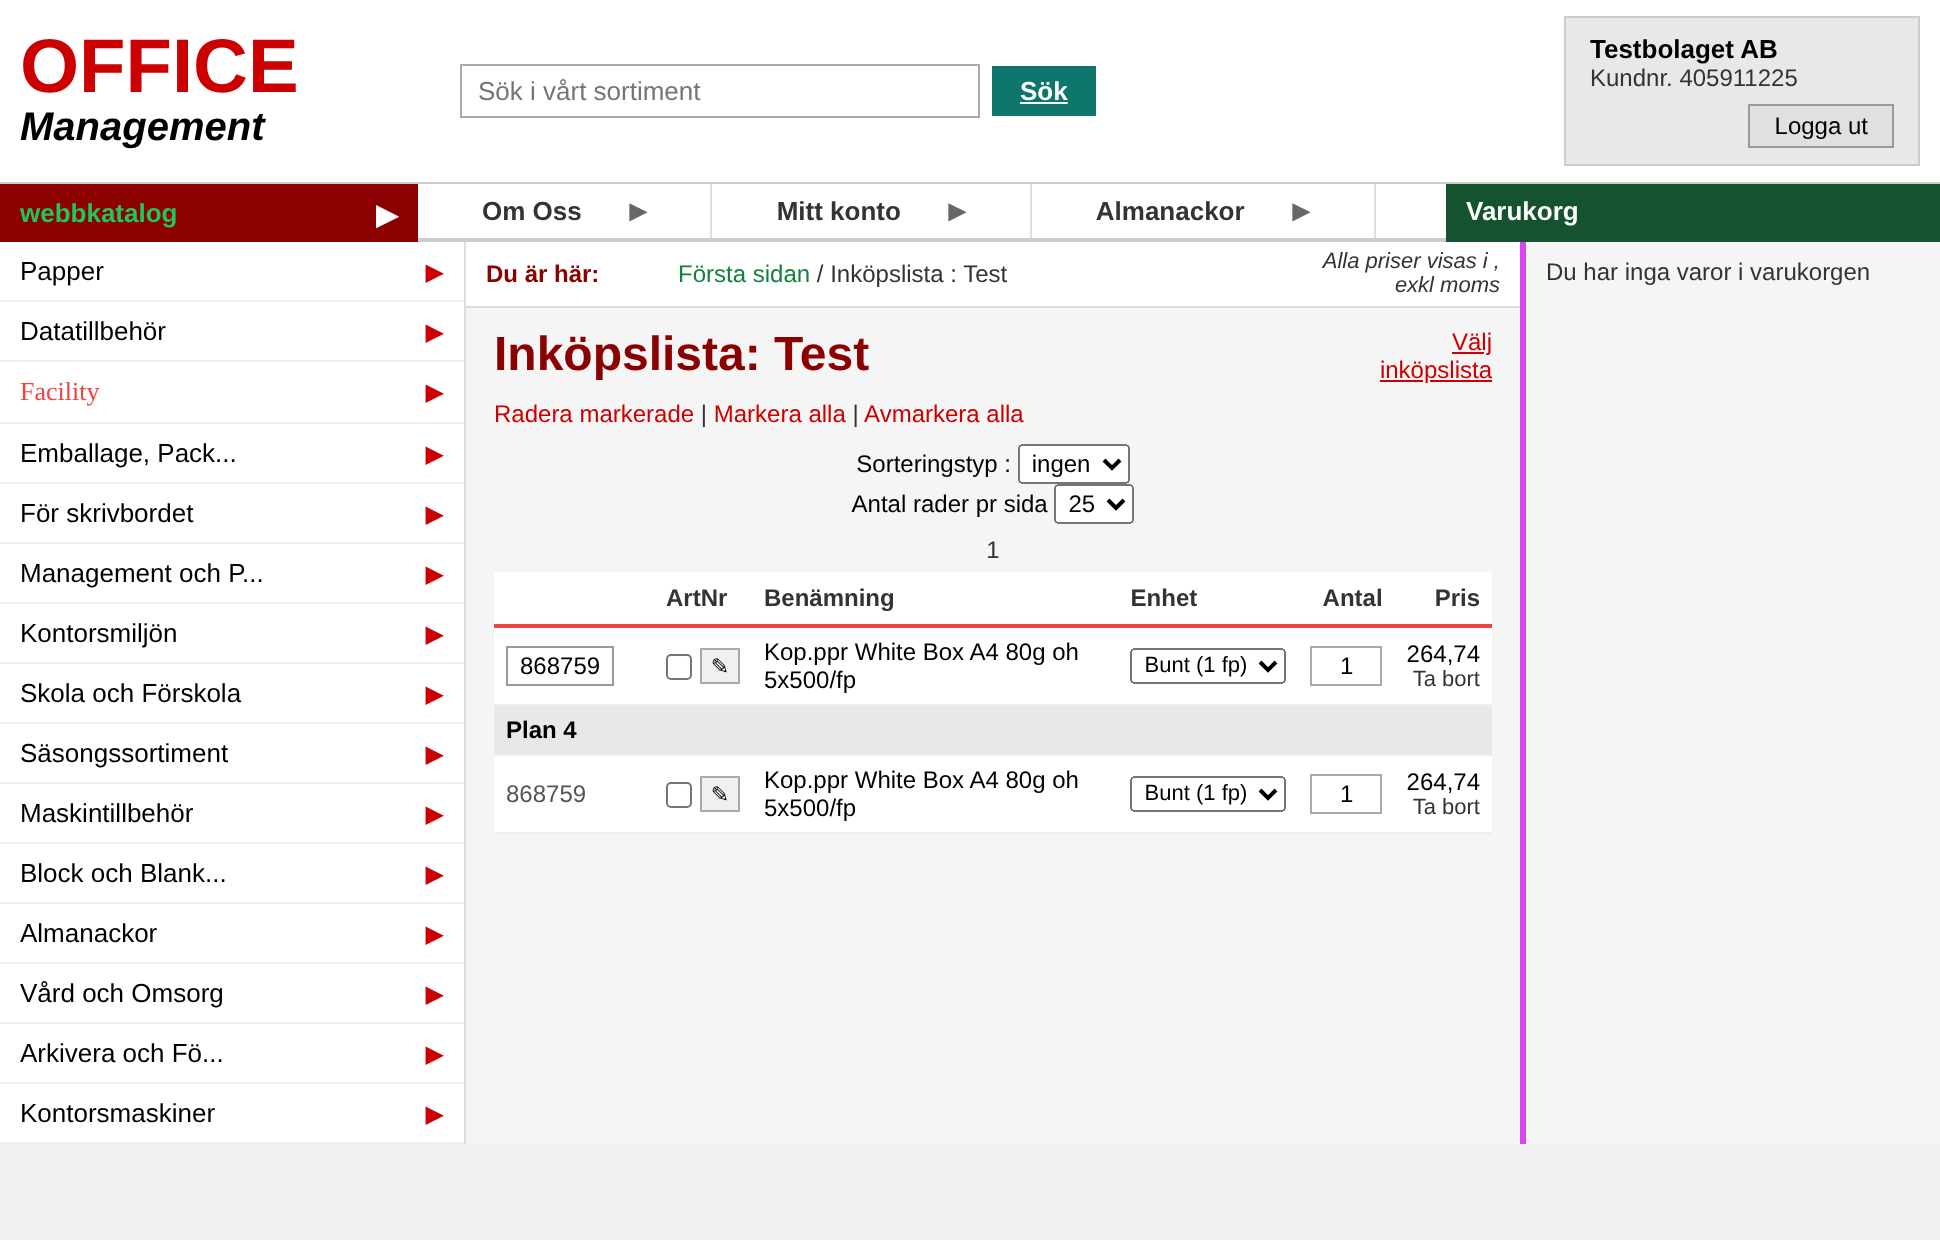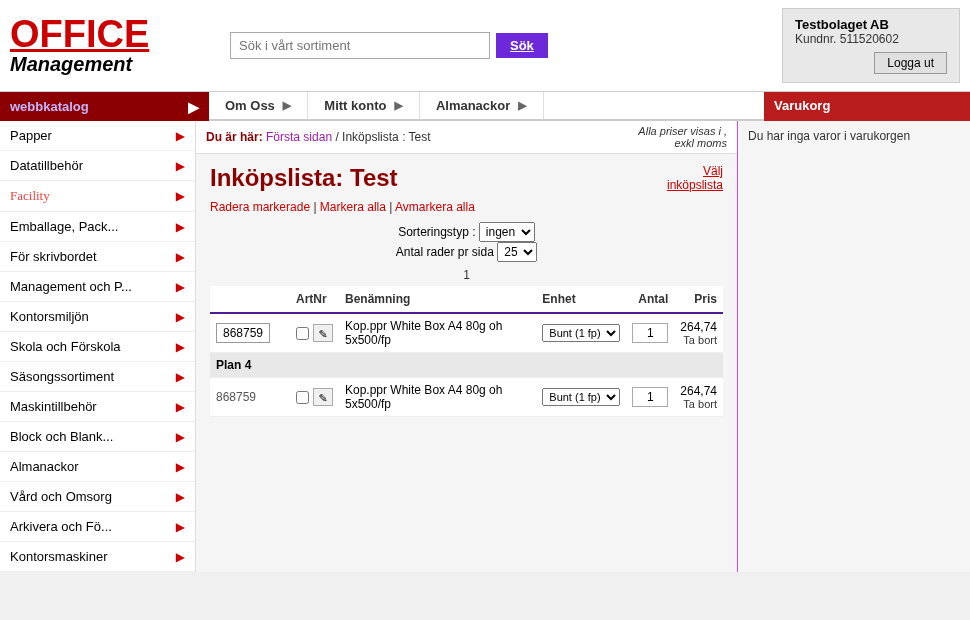--- a/index.html
+++ b/index.html
@@ -1,45 +1,45 @@
 <!DOCTYPE html>
 <html><head>
   <meta charset="utf-8">
   <style>
     * { margin: 0; padding: 0; box-sizing: border-box; }
     body { font-family: Arial, sans-serif; font-size: 13px; background: #f0f0f0; width: 970px; }
 
     
     #header { display: flex; align-items: center; background: #fff; padding: 8px 10px; border-bottom: 1px solid #ccc; }
     #logo-area { width: 200px; }
-    #logo-office { font-size: 38px; font-weight: 900; color: #cc0000; font-style: normal; line-height: 1; text-decoration: underline; }
+    #logo-office { font-size: 38px; font-weight: 900; color: #cc0000; font-style: normal; line-height: 1; }
     #logo-mgmt { font-size: 20px; font-style: italic; font-weight: bold; color: #000; }
     #search-area { flex: 1; display: flex; align-items: center; gap: 6px; padding-left: 20px; }
     #search-input { width: 260px; padding: 5px 8px; border: 1px solid #aaa; font-size: 13px; color: #999; }
-    #search-button { background: #6d28d9; color: #fff; border: none; padding: 5px 14px; font-size: 13px; cursor: pointer; font-weight: bold; text-decoration: underline; }
+    #search-button { background: #0f766e; color: #fff; border: none; padding: 5px 14px; font-size: 13px; cursor: pointer; font-weight: bold; text-decoration: underline; }
     #user-area { width: 178px; background: #e8e8e8; padding: 8px 12px; border: 1px solid #ccc; margin-left: 10px; }
     #user-company { font-weight: bold; font-size: 13px; }
     #user-kundnr { font-size: 12px; color: #333; }
     #user-switch { font-size: 12px; color: #555; text-decoration: underline; cursor: pointer; margin-top: 4px; display: block; }
     #logout-btn { margin-top: 6px; background: #e0e0e0; border: 1px solid #999; padding: 3px 12px; cursor: pointer; font-size: 12px; float: right; }
 
     
     #nav-bar { display: flex; background: #fff; }
     #sidebar-nav { width: 209px; background: #8b0000; color: #fff; padding: 6px 10px; font-size: 13px; font-weight: bold; display: flex; align-items: center; justify-content: space-between; }
-    #sidebar-nav span { color: #c4b5fd; }
+    #sidebar-nav span { color: #22c55e; }
     #top-nav { flex: 1; display: flex; background: #fff; border-bottom: 2px solid #ccc; }
-    .top-nav-item { display: flex; align-items: center; padding: 6px 16px; font-size: 13px; font-weight: bold; border-right: 1px solid #ddd; cursor: pointer; color: #333; }
+    .top-nav-item { display: flex; align-items: center; padding: 6px 32px; font-size: 13px; font-weight: bold; border-right: 1px solid #ddd; cursor: pointer; color: #333; gap: 16px; }
     .top-nav-arrow { margin-left: 8px; font-size: 11px; color: #666; }
-    #cart-header { width: 206px; background: #b91c1c; color: #fff; padding: 6px 10px; font-size: 13px; font-weight: bold; }
+    #cart-header { width: 247px; background: #14532d; color: #fff; padding: 6px 10px; font-size: 13px; font-weight: bold; }
 
     
     #main-layout { display: flex; }
     
     
-    #sidebar { width: 196px; background: #fff; border-right: 1px solid #ddd; }
+    #sidebar { width: 233px; background: #fff; border-right: 1px solid #ddd; }
     .sidebar-item { display: flex; align-items: center; justify-content: space-between; padding: 7px 10px; border-bottom: 1px solid #eee; cursor: pointer; font-size: 13px; color: #cc0000; }
     .sidebar-item-label { color: #000; }
     .sidebar-item-arrow { color: #cc0000; font-size: 12px; }
 
     
     #breadcrumb-bar { background: #fff; padding: 4px 10px; border-bottom: 1px solid #ddd; font-size: 12px; display: flex; align-items: center; justify-content: space-between; }
     #breadcrumb-left { color: #333; }
     #breadcrumb-left strong { color: #8b0000; }
     #breadcrumb-right { font-style: italic; color: #333; font-size: 11px; text-align: right; }
 
@@ -55,54 +55,54 @@
     #actions-bar span { color: #333; }
 
     
     #sort-bar { display: flex; align-items: center; justify-content: space-between; margin-bottom: 6px; font-size: 12px; flex-direction: column; }
     #sort-bar select { font-size: 12px; padding: 1px 2px; }
     #pagination { text-align: center; font-size: 12px; color: #333; margin-bottom: 4px; }
 
     
     #items-table { width: 100%; border-collapse: collapse; background: #fff; }
     #items-table thead tr { background: #fff; }
-    #items-table th { padding: 6px 6px; font-size: 12px; font-weight: bold; color: #333; border-bottom: 2px solid #4c1d95; text-align: left; }
+    #items-table th { padding: 6px 6px; font-size: 12px; font-weight: bold; color: #333; border-bottom: 2px solid #ef4444; text-align: left; }
     #items-table th.right { text-align: right; }
     #items-table td { padding: 5px 6px; font-size: 12px; border-bottom: 1px solid #eee; vertical-align: middle; }
     #items-table td.right { text-align: right; }
 
     .art-nr-box { border: 1px solid #999; padding: 2px 6px; font-size: 12px; display: inline-block; background: #fff; }
     .unit-select { font-size: 11px; padding: 1px 2px; }
     .qty-input { width: 36px; padding: 2px 4px; border: 1px solid #aaa; font-size: 12px; text-align: center; }
     .remove-link { color: #333; font-size: 11px; text-decoration: none; cursor: pointer; display: block; text-align: right; }
     .checkbox-cell { display: flex; align-items: center; gap: 4px; }
     .edit-icon { display: inline-block; width: 20px; height: 18px; border: 1px solid #aaa; background: #f0f0f0; cursor: pointer; text-align: center; font-size: 11px; line-height: 18px; }
 
     .plan-row { background: #e8e8e8; }
     .plan-row td { font-weight: bold; font-size: 12px; padding: 4px 8px; }
 
     
-    #cart-panel { width: 233px; padding: 8px 10px; background: #f5f5f5; border-left: 1px solid #d946ef; }
+    #cart-panel { width: 210px; padding: 8px 10px; background: #f5f5f5; border-left: 3px solid #d946ef; }
     #cart-empty { font-size: 12px; color: #333; }
   </style>
 </head>
 <body>
 
 <div id="header">
   <div id="logo-area">
     <div id="logo-office">OFFICE</div>
     <div id="logo-mgmt">Management</div>
   </div>
   <div id="search-area">
     <input id="search-input" type="text" placeholder="Sök i vårt sortiment" style="">
     <button id="search-button">Sök</button>
   </div>
   <div id="user-area">
     <div id="user-company">Testbolaget AB</div>
-    <div id="user-kundnr">Kundnr. 511520602</div>
+    <div id="user-kundnr">Kundnr. 405911225</div>
     <button id="logout-btn">Logga ut</button>
     <div style="clear:both"></div>
   </div>
 </div>
 
 <div id="nav-bar">
   <div id="sidebar-nav">
     <span>webbkatalog</span>
     <span style="color:#fff; font-size:14px;">▶</span>
   </div>
@@ -188,21 +188,21 @@
       <span class="sidebar-item-label">Kontorsmaskiner</span>
       <span class="sidebar-item-arrow">▶</span>
     </div>
   </div>
 
   <div style="flex:1; display:flex; flex-direction:column;">
 
     <div id="breadcrumb-bar">
       <div id="breadcrumb-left">
         <strong>Du är här:</strong>
-        <a href="#" style="color:#a21caf; text-decoration:none;"> <span>Första sidan</span></a>
+        <a href="#" style="color:#15803d; text-decoration:none;margin-left:36px;"> <span>Första sidan</span></a>
         <span>/</span>
         <span>Inköpslista</span>
         <span>:</span>
         <span>Test</span>
       </div>
       <div id="breadcrumb-right">
         <em style="white-space:pre;">Alla priser visas i ,
 exkl moms</em>
       </div>
     </div>

